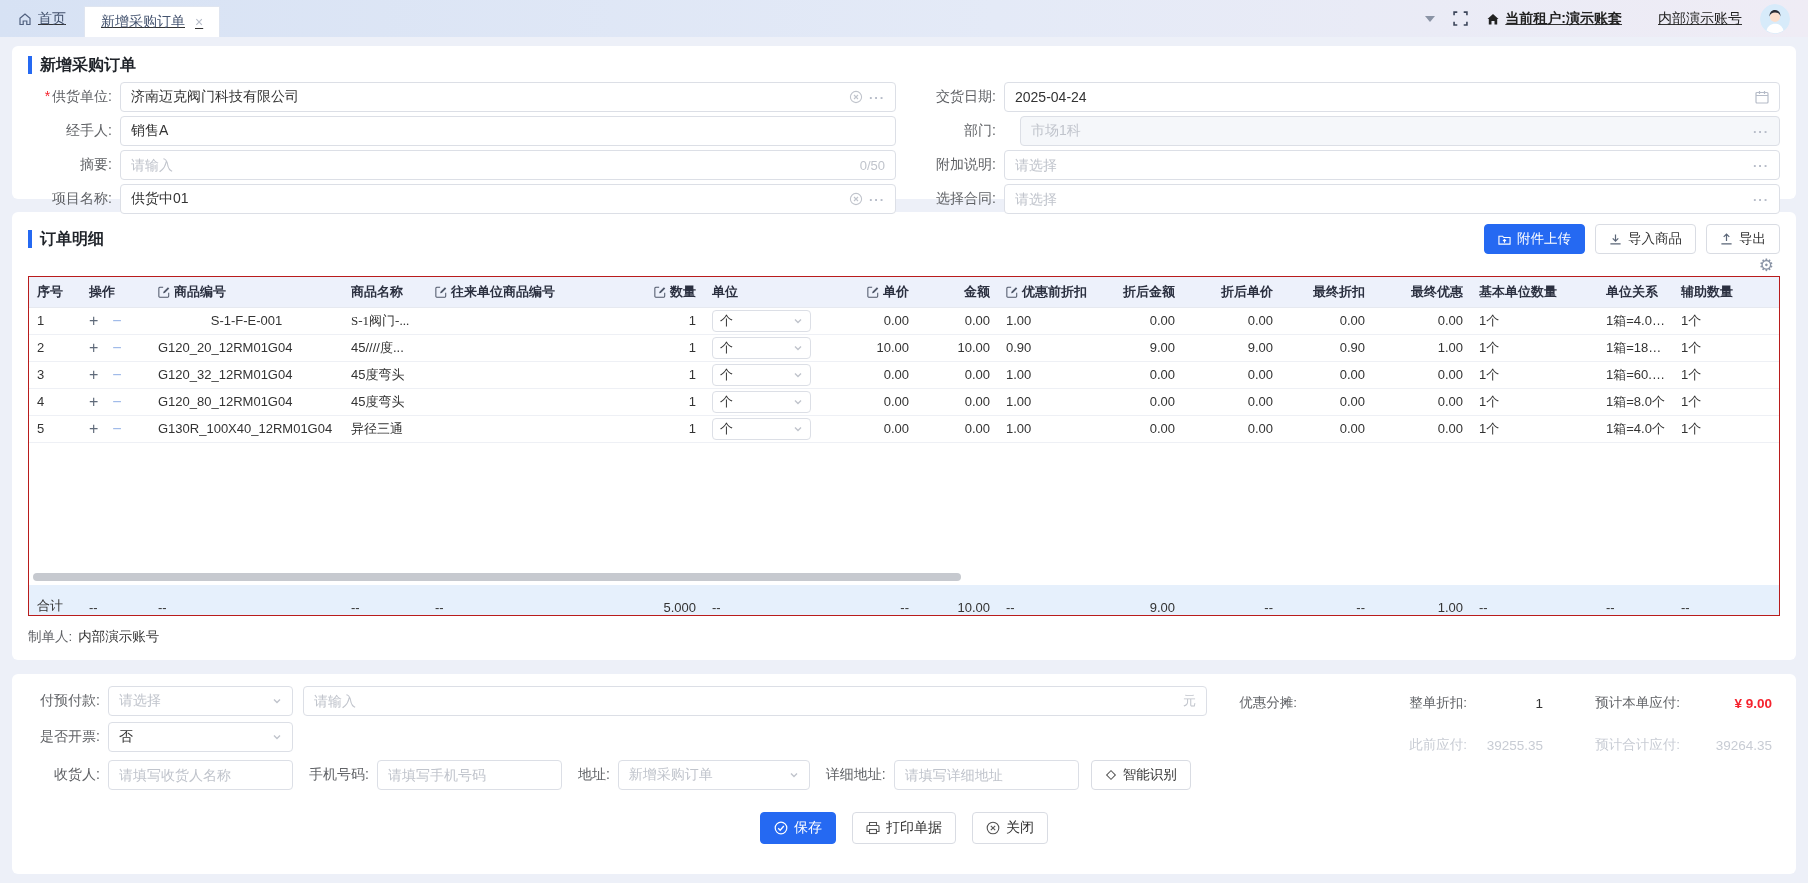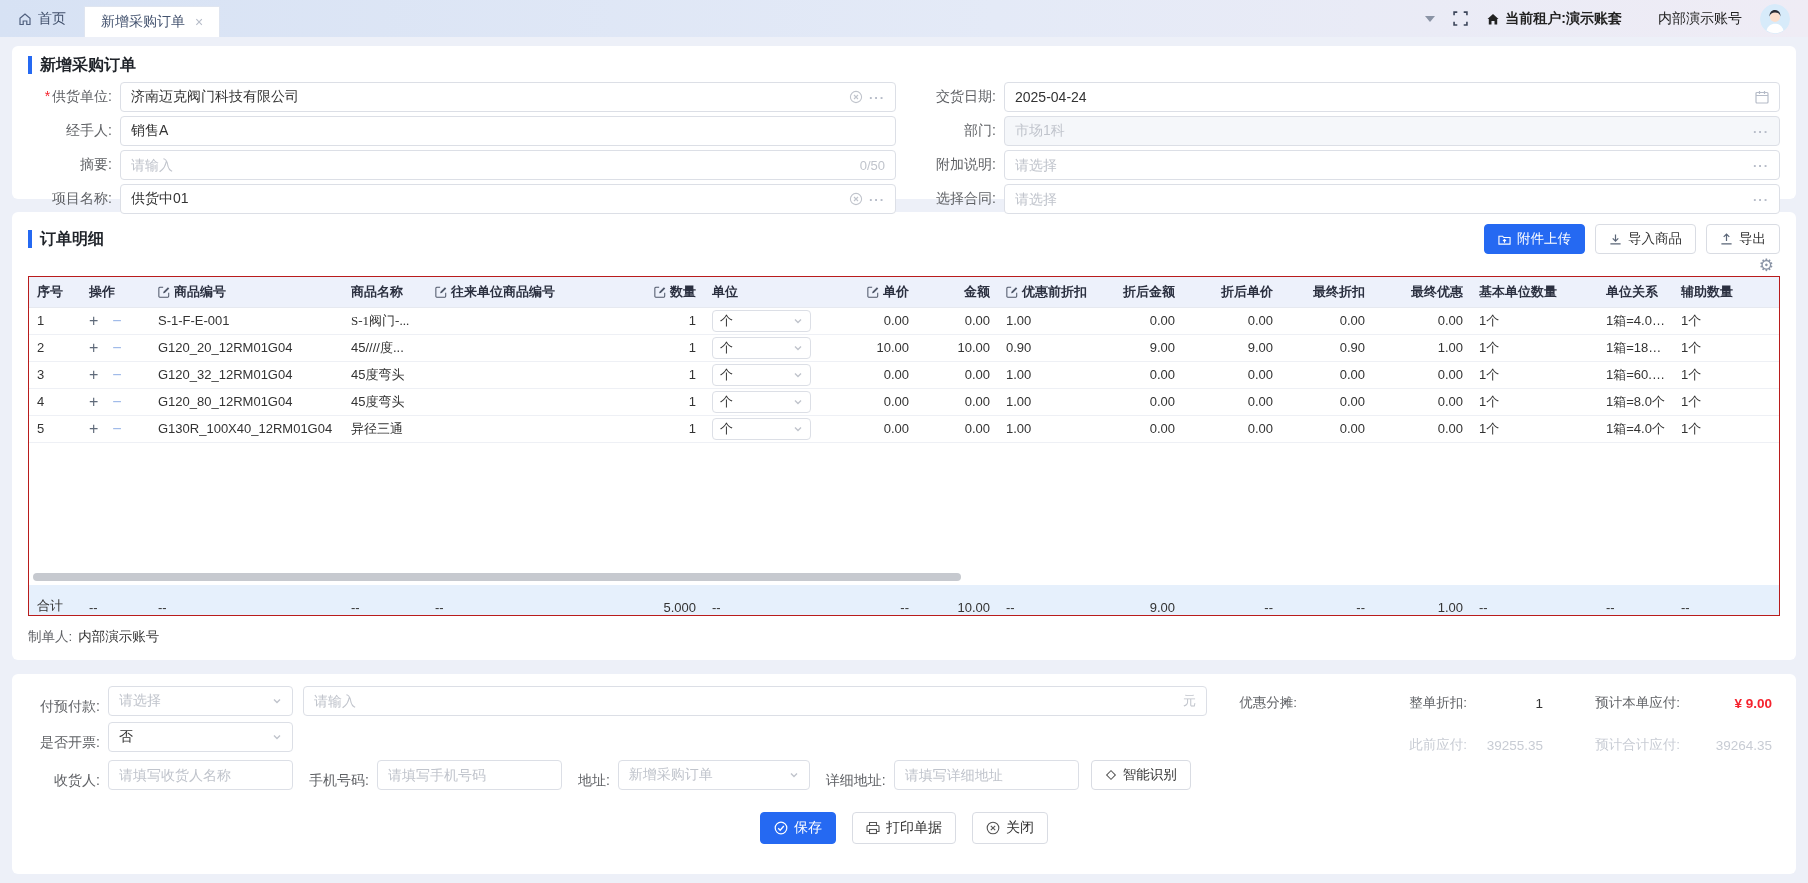--- a/index.html
+++ b/index.html
@@ -5,20 +5,21 @@
   * { box-sizing: border-box; margin: 0; padding: 0; }
   html,body { width:1808px; height:883px; overflow:hidden; }
   body {
     font-family: "Liberation Sans", "DejaVu Sans", sans-serif;
     font-size: 14px; color:#333; background:#edf0f8;
   }
   
   .topbar {
     height:37px; display:flex; align-items:center;
     background:linear-gradient(90deg,#d7e2f4 0%,#e4eaf7 55%,#efecf5 100%);
+    text-decoration:underline;
   }
   .tb-home { display:flex; align-items:center; gap:6px; padding:0 18px; color:#41506b; cursor:pointer; }
   .tab {
     margin-top:6px; height:31px; display:flex; align-items:center; gap:10px;
     background:#fff; border:1px solid #dfe5f0; border-bottom:none;
     padding:0 16px; color:#44536f; cursor:pointer;
   }
   .tab-close { color:#b6bcc8; font-size:14px; cursor:pointer; }
   .tb-right { margin-left:auto; display:flex; align-items:center; gap:18px; padding-right:18px; }
   .caret { width:0; height:0; border-left:5px solid transparent; border-right:5px solid transparent; border-top:6px solid #8a93a5; cursor:pointer; }
@@ -38,21 +39,21 @@
   .meta-value { color:#333; }
   .meta-ico { display:inline-flex; cursor:pointer; }
   
   .form-grid { display:grid; grid-template-columns:repeat(2,1fr); column-gap:16px; row-gap:4px; margin-top:8px; }
   .field { display:flex; align-items:center; height:30px; }
   .flabel { width:92px; flex-shrink:0; text-align:right; color:#606266; padding-right:8px; white-space:nowrap; }
   .req { color:#f5222d; margin-right:2px; }
   .input-box { flex:1; display:flex; align-items:center; height:30px; border:1px solid #dcdfe6; border-radius:4px; background:#fff; padding:0 10px; overflow:hidden; }
   .input-box input { flex:1; min-width:0; border:none; outline:none; background:transparent; font:inherit; color:#333; }
   .input-box input::placeholder { color:#c0c4cc; }
-  .input-box.disabled { background:#f5f7fa; }
+  .input-box.disabled { background:#f5f7fa;margin-left:16px; }
   .input-box.disabled input { color:#c0c4cc; }
   .suffix { display:flex; align-items:center; gap:6px; color:#c0c4cc; margin-left:6px; }
   .dots { color:#b6bcc8; font-weight:bold; letter-spacing:1px; cursor:pointer; font-size:13px; }
   .counter { color:#c0c4cc; font-size:13px; }
   .unit-suffix { color:#c0c4cc; font-size:13px; }
   
   .detail-buttons { display:flex; gap:10px; }
   .btn { display:inline-flex; align-items:center; gap:6px; height:30px; padding:0 13px; border-radius:4px;
          border:1px solid #d9dce3; background:#fff; color:#333; font:inherit; font-size:13.5px; cursor:pointer; }
   .btn-primary { background:#2569f2; border-color:#2569f2; color:#fff; }
@@ -70,21 +71,21 @@
   .op-minus { color:#9db8e8; font-size:16px; cursor:pointer; }
   .unit-box { display:flex; align-items:center; justify-content:space-between; width:100%; height:22px;
               border:1px solid #dcdfe6; border-radius:4px; padding:0 7px; color:#333; cursor:pointer; background:#fff; }
   .h-scrollbar { position:absolute; left:4px; bottom:34px; width:53%; height:8px; border-radius:4px; background:#c6c9cf; cursor:pointer; }
   .totals-row { position:absolute; left:0; right:0; bottom:0; height:30px; background:#e6f0fc; display:flex; align-items:flex-end; font-size:13px; color:#333; }
   .totals-row .tcell { padding:0 8px; white-space:nowrap; overflow:hidden; flex-shrink:0; }
   .creator-line { margin-top:12px; font-size:13.5px; display:flex; gap:6px; }
   
   .footer-top { display:flex; }
   .footer-left { flex:1; }
-  .f-row { display:flex; align-items:flex-end; height:30px; margin-bottom:6px; }
+  .f-row { display:flex; align-items:center; height:30px; margin-bottom:6px; }
   .f-label { width:80px; text-align:right; color:#606266; padding-right:8px; white-space:nowrap; flex-shrink:0; }
   .select-box { display:flex; align-items:center; justify-content:space-between; width:185px; height:30px;
                 border:1px solid #dcdfe6; border-radius:4px; padding:0 10px; background:#fff; cursor:pointer; }
   .placeholder { color:#c0c4cc; }
   .sb-value { color:#333; }
   .money-input { width:95px; margin-left:10px; }
   .pay-grid { display:grid; grid-template-columns:90px 170px 76px 137px 92px; row-gap:16px; align-items:center;
               text-align:right; margin-right:8px; margin-top:4px; font-size:13.5px; }
   .pay-grid .lbl { color:#606266; }
   .pay-grid .muted { color:#c8ccd4; }
@@ -410,21 +411,21 @@
               <div class="th-inner">
                 <span>辅助数量</span>
               </div>
             </th>
           </tr>
         </thead>
       <tbody id="tableBody">
           <tr>
             <td style="text-align: left;">1</td>
             <td style="text-align: left;"><span class="op-plus">+</span><span class="op-minus">−</span></td>
-            <td style="text-align: left;">S-1-F-E-001</td>
+            <td style="text-align: center;">S-1-F-E-001</td>
             <td style="text-align: left; font-family: Liberation Serif, serif;">S-1阀门-...</td>
             <td style="text-align: left;"></td>
             <td style="text-align: right;">1</td>
             <td style="text-align: left;">
               <div class="unit-box">
                 <span>个</span>
                 <svg width="10" height="10" viewBox="0 0 10 10">
                   <path d="M2 3.5l3 3 3-3" fill="none" stroke="#c0c4cc" stroke-width="1.4"></path>
                 </svg>
               </div>

